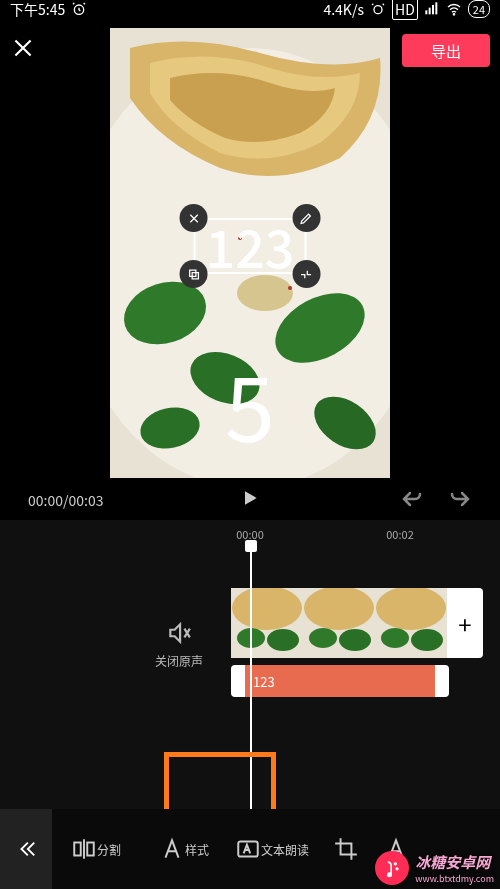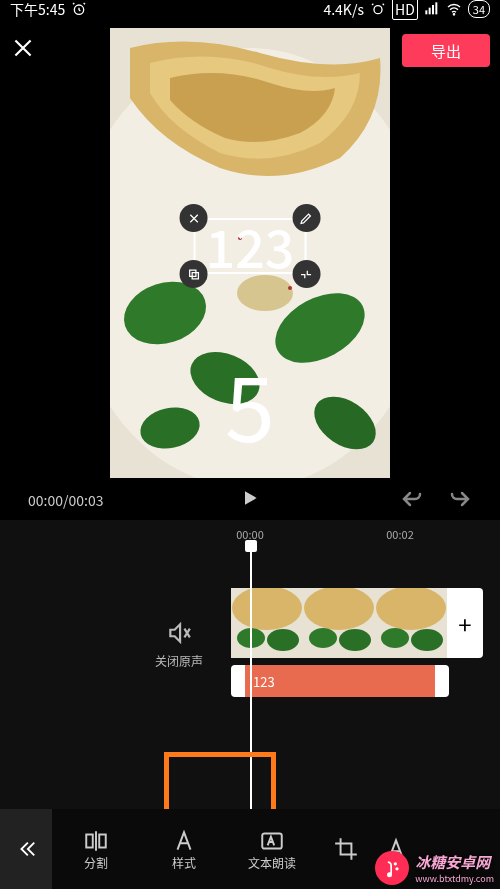--- a/index.html
+++ b/index.html
@@ -58,21 +58,21 @@
   .playhead { position: absolute; top: 24px; bottom: -60px; left: 250px; width: 2px; background: #fff; }
   .playhead::before { content: ""; position: absolute; top: -4px; left: -5px; width: 12px; height: 12px; background: #fff; border-radius: 2px; }
 
   .highlight-box { position: absolute; left: 164px; top: 232px; width: 112px; height: 124px; border: 5px solid #ff7a1a; pointer-events: none; }
 
   
   .toolbar { position: absolute; bottom: 0; left: 0; right: 0; height: 80px; background: #0a0a0a; display: flex; align-items: center; }
   .toolbar .back { width: 52px; height: 80px; background: #222; display: flex; align-items: center; justify-content: center; }
   .toolbar .back svg { width: 22px; height: 22px; stroke: #fff; fill: none; stroke-width: 2; }
   .toolbar .tools { flex: 1; display: flex; }
-  .toolbar .tool { flex: 0 0 88px; display: flex; flex-direction: column; align-items: center; justify-content: center; gap: 0; font-size: 12px; color: #ccc; }
+  .toolbar .tool { flex: 0 0 88px; display: flex; flex-direction: row; align-items: center; justify-content: center; gap: 0; font-size: 12px; color: #ccc; }
   .toolbar .tool svg { width: 26px; height: 26px; stroke: #ccc; fill: none; stroke-width: 1.8; }
 
   
   .wm { position: absolute; right: 6px; bottom: 4px; display: flex; align-items: center; gap: 6px; background: rgba(0,0,0,0); font-size: 15px; font-weight: 600; color: #f9a8d4; font-style: italic; pointer-events: none; text-shadow: 0 0 4px #000; }
   .wm .logo { width: 34px; height: 34px; background: #ff2d55; border-radius: 50%; display: flex; align-items: center; justify-content: center; font-style: normal; }
   .wm .logo svg { width: 20px; height: 20px; fill: #fff; }
   .wm .txt .url { font-size: 9px; font-weight: 400; display: block; font-style: normal; }
 </style>
 </head>
 <body>
@@ -95,21 +95,21 @@
     <svg viewBox="0 0 24 24" fill="white">
         <rect x="2" y="14" width="3" height="6"></rect>
         <rect x="7" y="10" width="3" height="10"></rect>
         <rect x="12" y="6" width="3" height="14"></rect>
         <rect x="17" y="2" width="3" height="18"></rect>
       </svg>
     <svg viewBox="0 0 24 24" fill="none" stroke="white" stroke-width="2">
         <path d="M3 9c5-5 13-5 18 0M6 13c3.5-3.5 8.5-3.5 12 0M9 17c1.7-1.7 4.3-1.7 6 0"></path>
         <circle cx="12" cy="20" r="1" fill="white"></circle>
       </svg>
-    <span style="font-size:11px;border:1px solid #fff;padding:0 4px;border-radius:8px">34</span>
+    <span style="font-size:11px;border:1px solid #fff;padding:0 4px;border-radius:8px">24</span>
   </div>
 </div>
 
 <div class="topbar">
   <div class="close">
     <svg viewBox="0 0 24 24" fill="none" stroke-width="2">
         <path d="M5 5l14 14M19 5L5 19"></path>
       </svg>
   </div>
   <div class="rightbtns">

